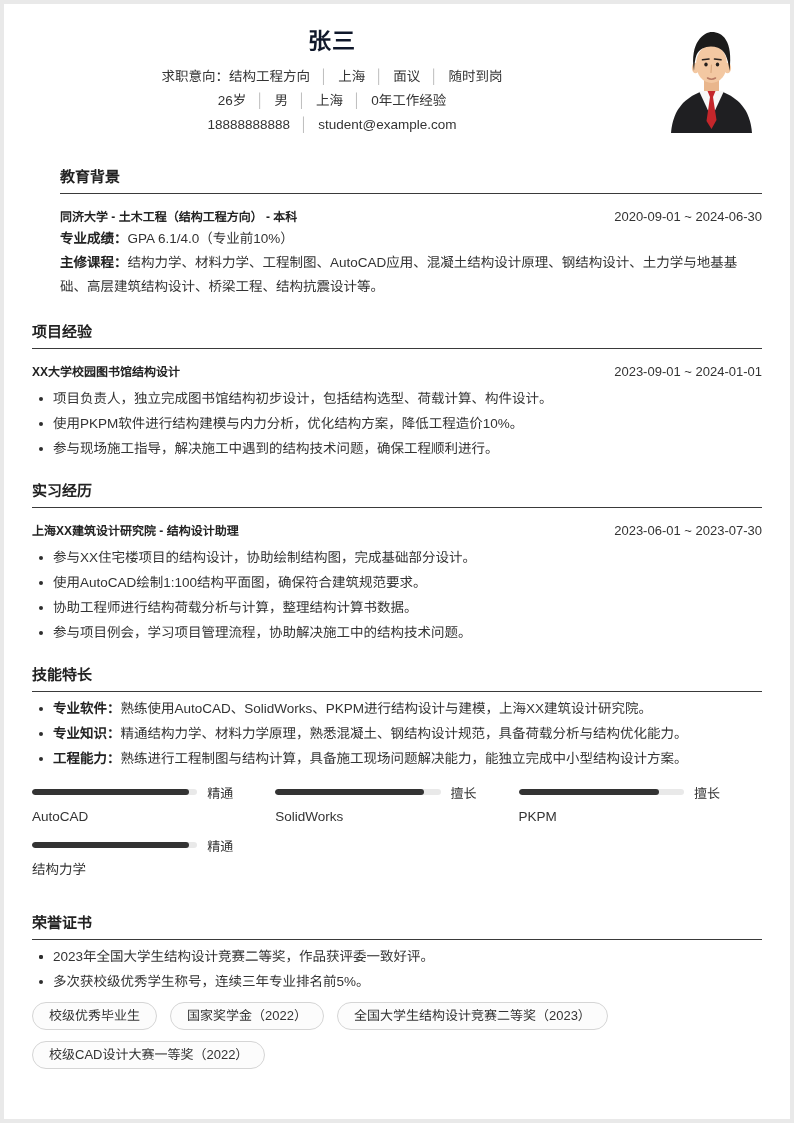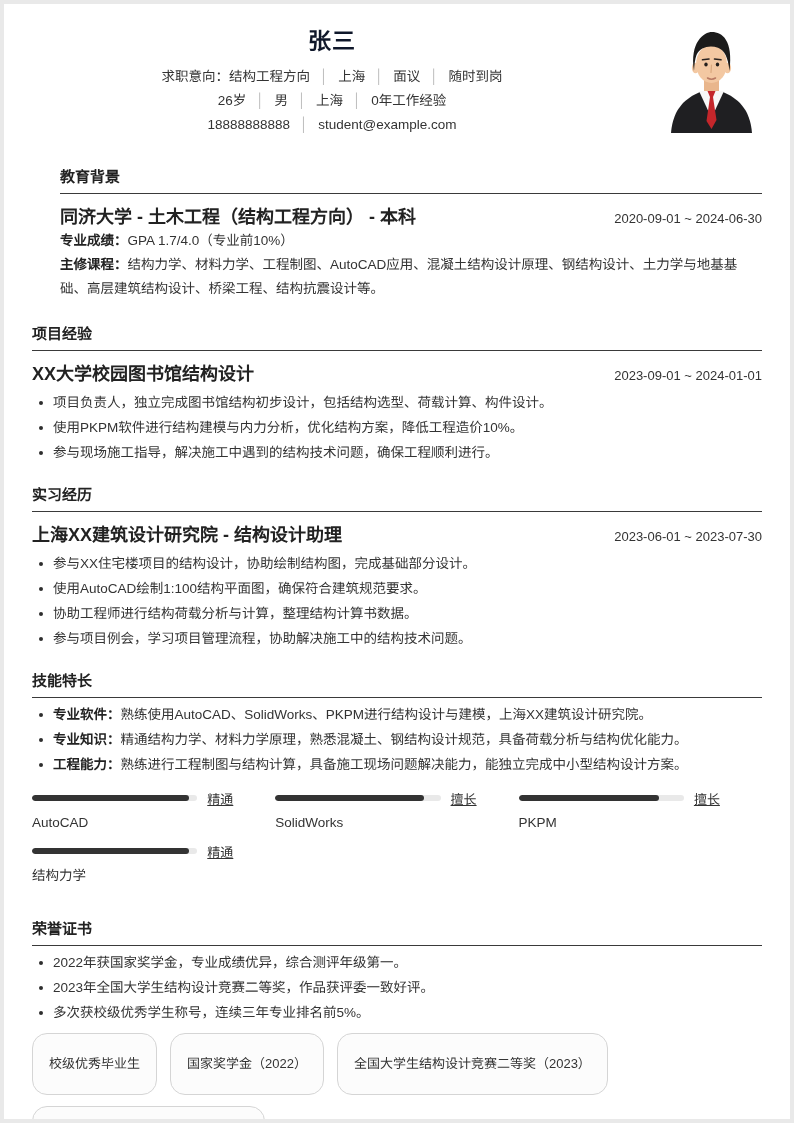--- a/index.html
+++ b/index.html
@@ -38,47 +38,47 @@
   .photo-wrap{position:absolute;top:2px;right:2px;width:97px;height:105px;overflow:hidden;background:#fff;}
   .photo-wrap svg{display:block;width:100%;height:100%;}
   
   .section{margin-top:24px;}
   .section.first{margin-top:30px;margin-left:28px;}
   .section-title{
     font-size:15px;font-weight:700;color:var(--heading_text);
     line-height:17px;padding-bottom:8px;border-bottom:1px solid var(--rule);
   }
   .entry-head{display:flex;justify-content:space-between;align-items:baseline;margin-top:13px;line-height:20px;}
-  .entry-title{font-size:18px;font-weight:700;color:var(--heading_text);}
+  .entry-title{font-size:12px;font-weight:700;color:var(--heading_text);}
   .entry-date{font-size:13px;font-weight:400;color:var(--body_text);}
   .detail-row{font-size:13.5px;line-height:24px;color:var(--body_text);}
   .detail-row .lbl{font-weight:700;color:var(--heading_text);}
   ul.bullets{list-style:none;margin-top:7px;}
   ul.bullets li{
     position:relative;padding-left:21px;font-size:13.5px;
     line-height:19px;margin-bottom:6px;color:var(--body_text);
   }
   .dot{
     position:absolute;left:7px;top:8px;width:4px;height:4px;border-radius:50%;
     background:#2e2e2e;display:inline-block;
   }
   ul.bullets .lbl{font-weight:700;color:var(--heading_text);}
   
   .bars{display:flex;flex-wrap:wrap;margin-top:16px;}
   .bar-item{width:33.33%;padding-right:42px;margin-bottom:11px;}
   .bar-row{display:flex;align-items:center;height:16px;}
   .track{flex:1;height:6px;background:var(--bar_track);border-radius:3px;overflow:hidden;}
   .fill{height:100%;background:var(--bar_fill);border-radius:3px;}
-  .level{margin-left:10px;font-size:13px;color:var(--body_text);white-space:nowrap;text-decoration:underline;}
+  .level{margin-left:10px;font-size:13px;color:var(--body_text);white-space:nowrap;}
   .skill-name{margin-top:8px;font-size:13.5px;line-height:18px;color:var(--body_text);}
   
   .badges{display:flex;flex-wrap:wrap;gap:11px 13px;margin-top:11px;}
   .badge{
     border:1px solid var(--badge_border);background:var(--badge_bg);
-    border-radius:15px;padding:22px 16px;font-size:13px;color:var(--body_text);
+    border-radius:15px;padding:5px 16px;font-size:13px;color:var(--body_text);
     line-height:16px;white-space:nowrap;text-align:right;
   }
 </style>
 </head>
 <body>
 
 <div class="page">
 
   <div class="resume-header">
     <div class="header-center">
@@ -114,21 +114,21 @@
     </div>
   </div>
 
   <div class="section first">
     <div class="section-title">教育背景</div>
     <div class="entry-head">
       <span class="entry-title">同济大学 - 土木工程（结构工程方向） - 本科</span>
       <span class="entry-date">2020-09-01 ~ 2024-06-30</span>
     </div>
     <div class="detail-row">
-      <span class="lbl">专业成绩：</span><span>GPA 1.7/4.0（专业前10%）</span>
+      <span class="lbl">专业成绩：</span><span>GPA 6.1/4.0（专业前10%）</span>
     </div>
     <div class="detail-row">
       <span class="lbl">主修课程：</span><span>结构力学、材料力学、工程制图、AutoCAD应用、混凝土结构设计原理、钢结构设计、土力学与地基基础、高层建筑结构设计、桥梁工程、结构抗震设计等。</span>
     </div>
   </div>
 
   <div class="section">
     <div class="section-title">项目经验</div>
     <div class="entry-head">
       <span class="entry-title">XX大学校园图书馆结构设计</span>
@@ -198,21 +198,21 @@
           <span class="level">精通</span>
         </div>
         <div class="skill-name">结构力学</div>
       </div>
     </div>
   </div>
 
   <div class="section">
     <div class="section-title">荣誉证书</div>
     <ul class="bullets">
-      <li><span class="dot"></span><span>2022年获国家奖学金，专业成绩优异，综合测评年级第一。</span></li>
+      <li><span class="dot"></span></li>
       <li><span class="dot"></span><span>2023年全国大学生结构设计竞赛二等奖，作品获评委一致好评。</span></li>
       <li><span class="dot"></span><span>多次获校级优秀学生称号，连续三年专业排名前5%。</span></li>
     </ul>
     <div class="badges">
       <span class="badge">校级优秀毕业生</span>
       <span class="badge">国家奖学金（2022）</span>
       <span class="badge">全国大学生结构设计竞赛二等奖（2023）</span>
       <span class="badge">校级CAD设计大赛一等奖（2022）</span>
     </div>
   </div>

